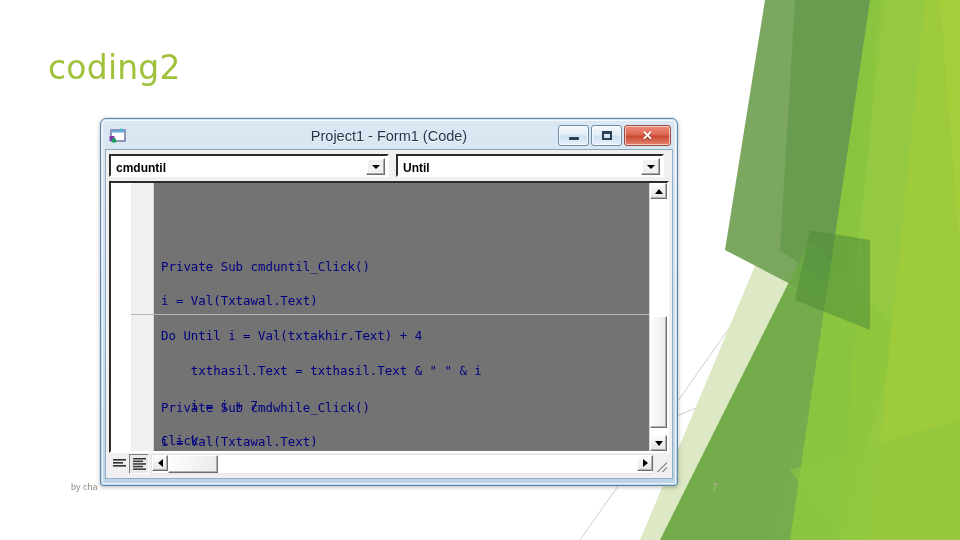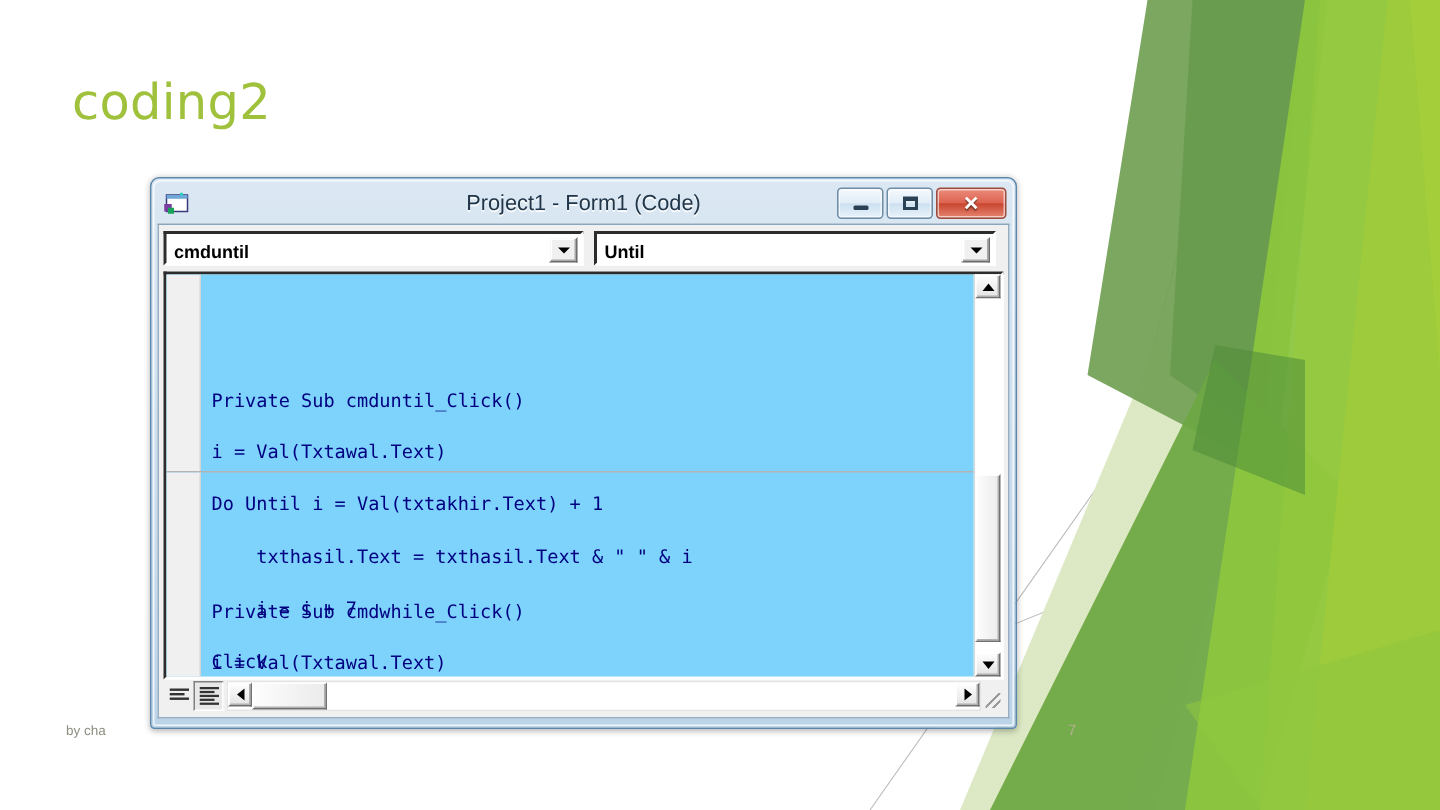--- a/index.html
+++ b/index.html
@@ -41,21 +41,21 @@
     font-weight: normal;
     letter-spacing: 0.2px;
     color: #9FC13B;
     font-family: "DejaVu Sans", sans-serif;
     white-space: nowrap;
   }
 
   
   #footer-text {
     position: absolute;
-    left: 44px;
+    left: 71px;
     top: 482px;
     font-size: 9px;
     color: #8e8e80;
     font-family: "Liberation Sans", sans-serif;
   }
   #slide-number {
     position: absolute;
     left: 712px;
     top: 482px;
     font-size: 10px;
@@ -217,21 +217,22 @@
     border-left-color: #808080;
     border-right-color: #ffffff;
     border-bottom-color: #ffffff;
     box-sizing: border-box;
     display: flex;
   }
   #vb-code-area {
     flex: 1;
     position: relative;
     overflow: hidden;
-    background: #7dd3fc;
+    background: #737373;
+    margin-left: 20px;
   }
   .code-pane {
     position: relative;
     padding: 5px 0 0 4px;
     font-family: "DejaVu Sans Mono", monospace;
     font-size: 12.4px;
     line-height: 17.4px;
     color: #000080;
     white-space: pre;
   }
@@ -416,21 +417,21 @@
       </div>
 
       <div id="vb-code-outer">
         <div id="vb-code-area">
 
           <div class="code-pane" id="code-pane-top">
             <div class="margin-indicator"></div>
             <div class="code-lines">
 <span style="display: block;">Private Sub cmduntil_Click()</span>
 <span style="display: block;">i = Val(Txtawal.Text)</span>
-<span style="display: block;">Do Until i = Val(txtakhir.Text) + 1</span>
+<span style="display: block;">Do Until i = Val(txtakhir.Text) + 4</span>
 <span style="display: block;">    txthasil.Text = txthasil.Text &amp; " " &amp; i</span>
 <span style="display: block;">    i = i + 7</span>
 <span style="display: block;">Click</span>
 
             </div>
           </div>
 
           <div id="code-divider"></div>
 
           <div class="code-pane" id="code-pane-bottom">

